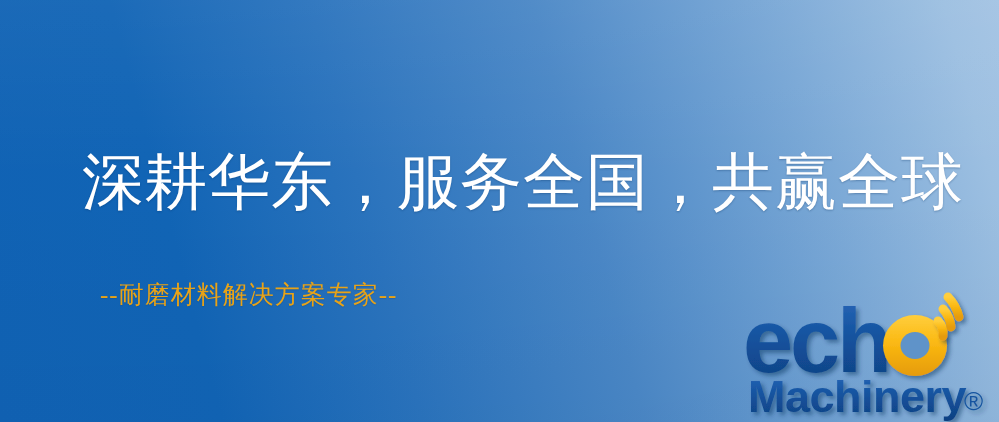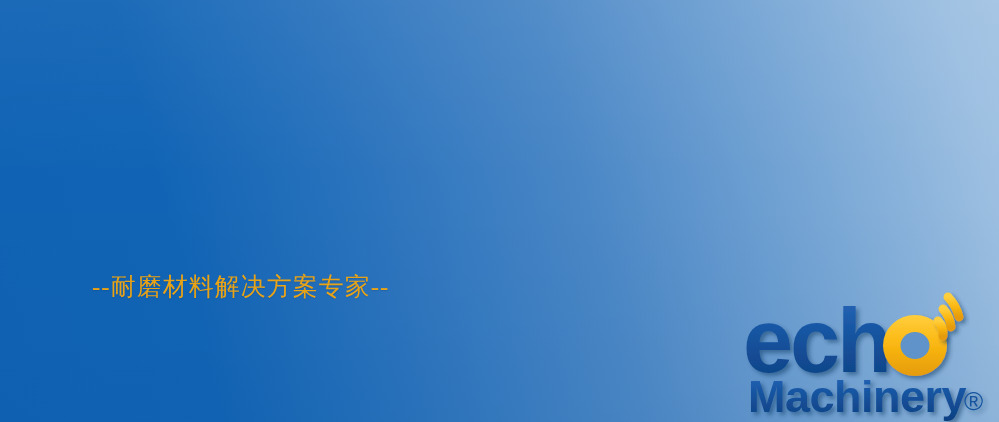--- a/index.html
+++ b/index.html
@@ -50,21 +50,21 @@
     letter-spacing: 1px;
     white-space: nowrap;
     text-shadow: 0 1px 2px rgba(10,50,95,0.32);
   }
 
   
   #subtitle {
     position: absolute;
     left: 88px;
     top: 268px;
-    margin: 4px;
+    margin: 12px;
     font-family: "Liberation Serif", "DejaVu Serif", serif;
     font-size: 25px;
     line-height: 1.2;
     font-weight: 400;
     color: #e8a317;
     letter-spacing: 1px;
     white-space: nowrap;
     text-shadow: 0 1px 1px rgba(20,60,110,0.22);
   }
 
@@ -79,20 +79,21 @@
   }
   #logo svg { display: block; width: 100%; height: 100%; }
 </style>
 </head>
 <body>
 
 <div id="banner">
 
   <div id="banner-sheen"></div>
 
+  <h1 id="headline">深耕华东，服务全国，共赢全球</h1>
 
   <p id="subtitle">--耐磨材料解决方案专家--</p>
 
   <div id="logo">
     <svg viewBox="0 0 257 134" xmlns="http://www.w3.org/2000/svg" aria-label="echo Machinery">
       <defs>
         <filter id="dropsh" x="-30%" y="-30%" width="180%" height="180%">
           <feDropShadow dx="3" dy="3" stdDeviation="2.2" flood-color="#0d2f56" flood-opacity="0.45"></feDropShadow>
         </filter>
         <linearGradient id="blueGrad" x1="0" y1="0" x2="0" y2="1">

